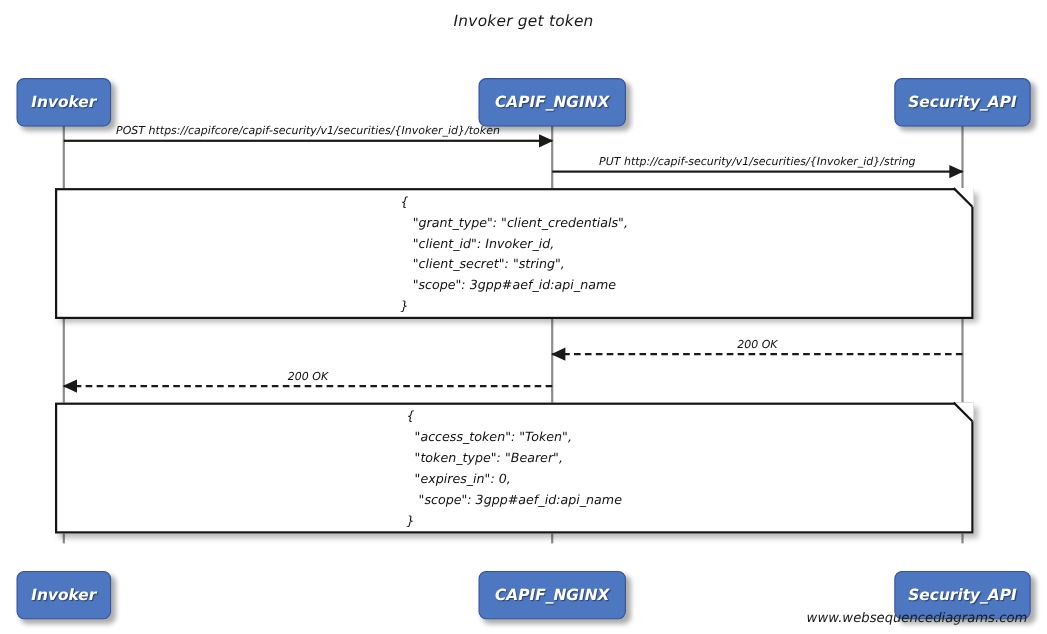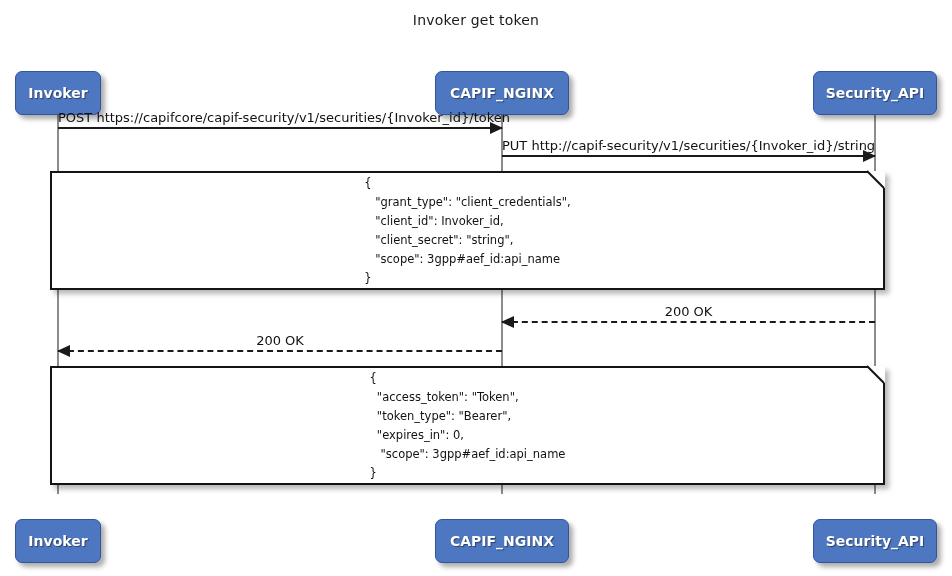--- a/index.html
+++ b/index.html
@@ -9,20 +9,21 @@
   }
   body {
     font-family: "DejaVu Sans", "Liberation Sans", sans-serif;
   }
   #canvas {
     position: relative;
     width: 952px;
     height: 576px;
     background: #ffffff;
     overflow: hidden;
+    font-style: italic;
   }
 
   
   .diagram-title {
     position: absolute;
     left: 0;
     top: 12px;
     width: 952px;
     text-align: center;
     font-size: 14px;
@@ -93,21 +94,21 @@
   .msg.to-left .head {
     left: -1px;
     border-right: 13px solid #1a1a1a;
   }
   .msg .label {
     position: absolute;
     left: 0;
     width: 100%;
     bottom: 4px;
     text-align: center;
-    font-size: 13px;
+    font-size: 10px;
     color: #111111;
     font-family: "DejaVu Sans", "Liberation Sans", sans-serif;
     white-space: nowrap;
   }
 
   
   .note {
     position: absolute;
     box-sizing: border-box;
     background: #ffffff;
@@ -235,14 +236,15 @@
   <div class="actor" style="left:15px; top:499px; width:86px;">
     <span>Invoker</span>
   </div>
   <div class="actor" style="left:435px; top:499px; width:134px;">
     <span>CAPIF_NGINX</span>
   </div>
   <div class="actor" style="left:813px; top:499px; width:124px;">
     <span>Security_API</span>
   </div>
 
+  <div class="watermark">www.websequencediagrams.com</div>
 
 </div>
 
 </body></html>

